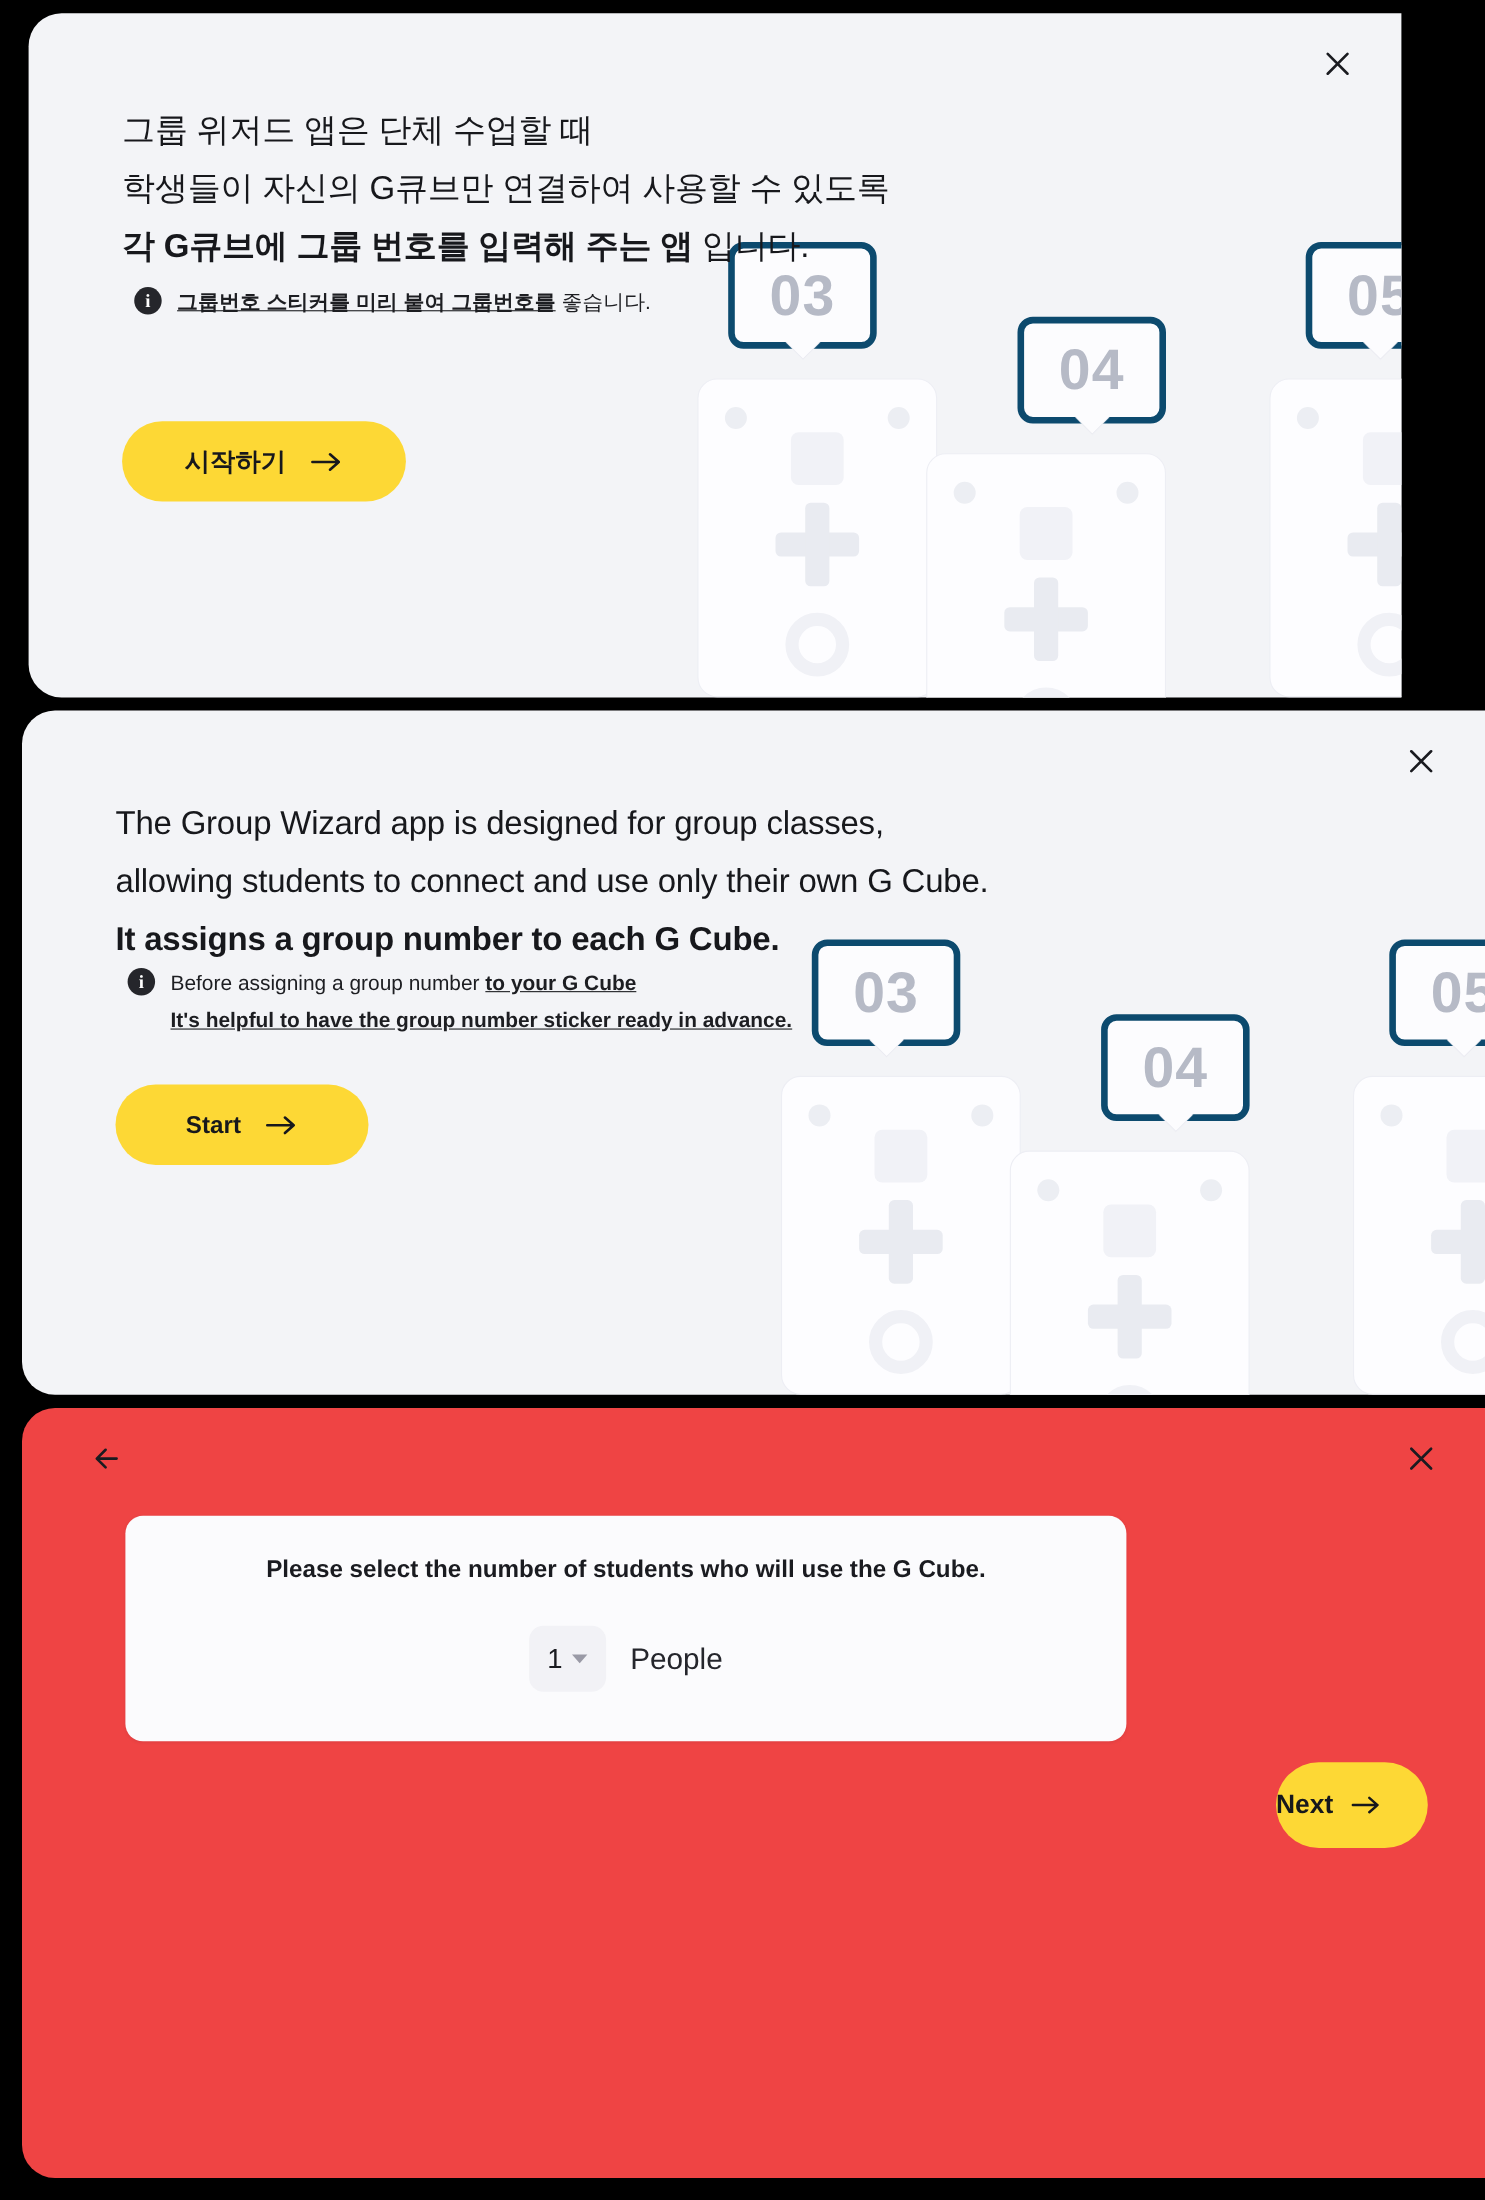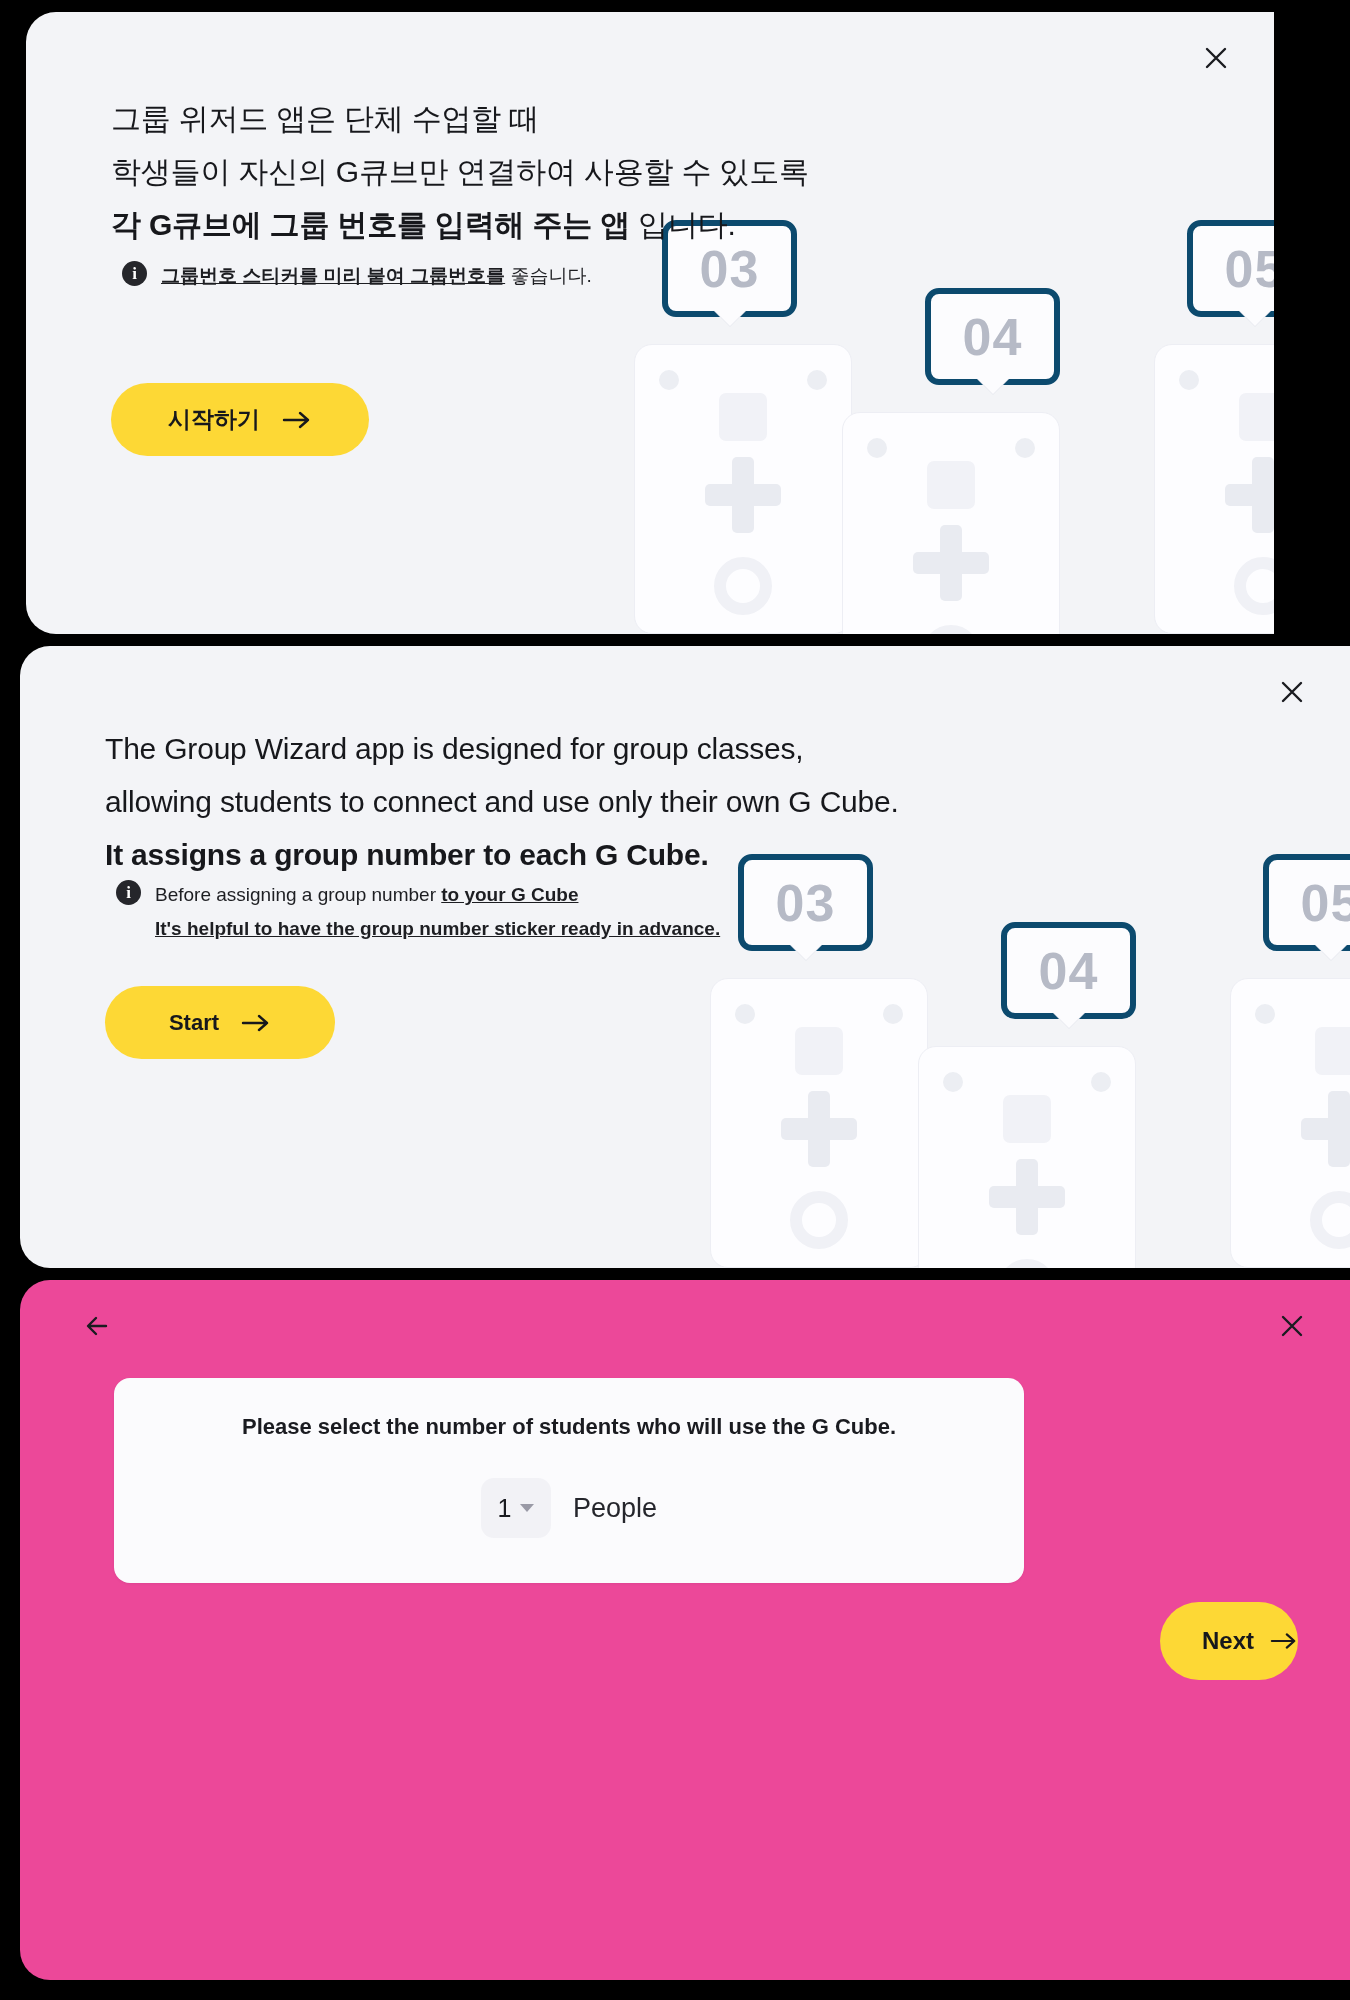--- a/index.html
+++ b/index.html
@@ -35,21 +35,21 @@
     width: 1330px; height: 622px;
     margin-top: 12px;
     margin-left: 20px;
     border-radius: 30px 0 0 30px;
   }
   .panel-3 {
     width: 1330px; height: 700px;
     margin-top: 12px;
     margin-left: 20px;
     border-radius: 30px 0 0 30px;
-    background: #ec4899;
+    background: #ef4444;
   }
 
   
   .close-btn {
     position: absolute;
     top: 26px; right: 38px;
     width: 40px; height: 40px;
     cursor: pointer;
     z-index: 40;
   }
@@ -272,21 +272,21 @@
   }
   .next-btn {
     position: absolute;
     right: 52px; top: 322px;
     width: 138px; height: 78px;
     background: #fdd835;
     border: none;
     border-radius: 40px;
     display: flex;
     align-items: center;
-    justify-content: flex-end;
+    justify-content: flex-start;
     gap: 16px;
     cursor: pointer;
     font-size: 24px;
     font-weight: 700;
     color: #17181c;
     font-family: "Liberation Sans", sans-serif;
   }
 </style>
 </head>
 <body>

